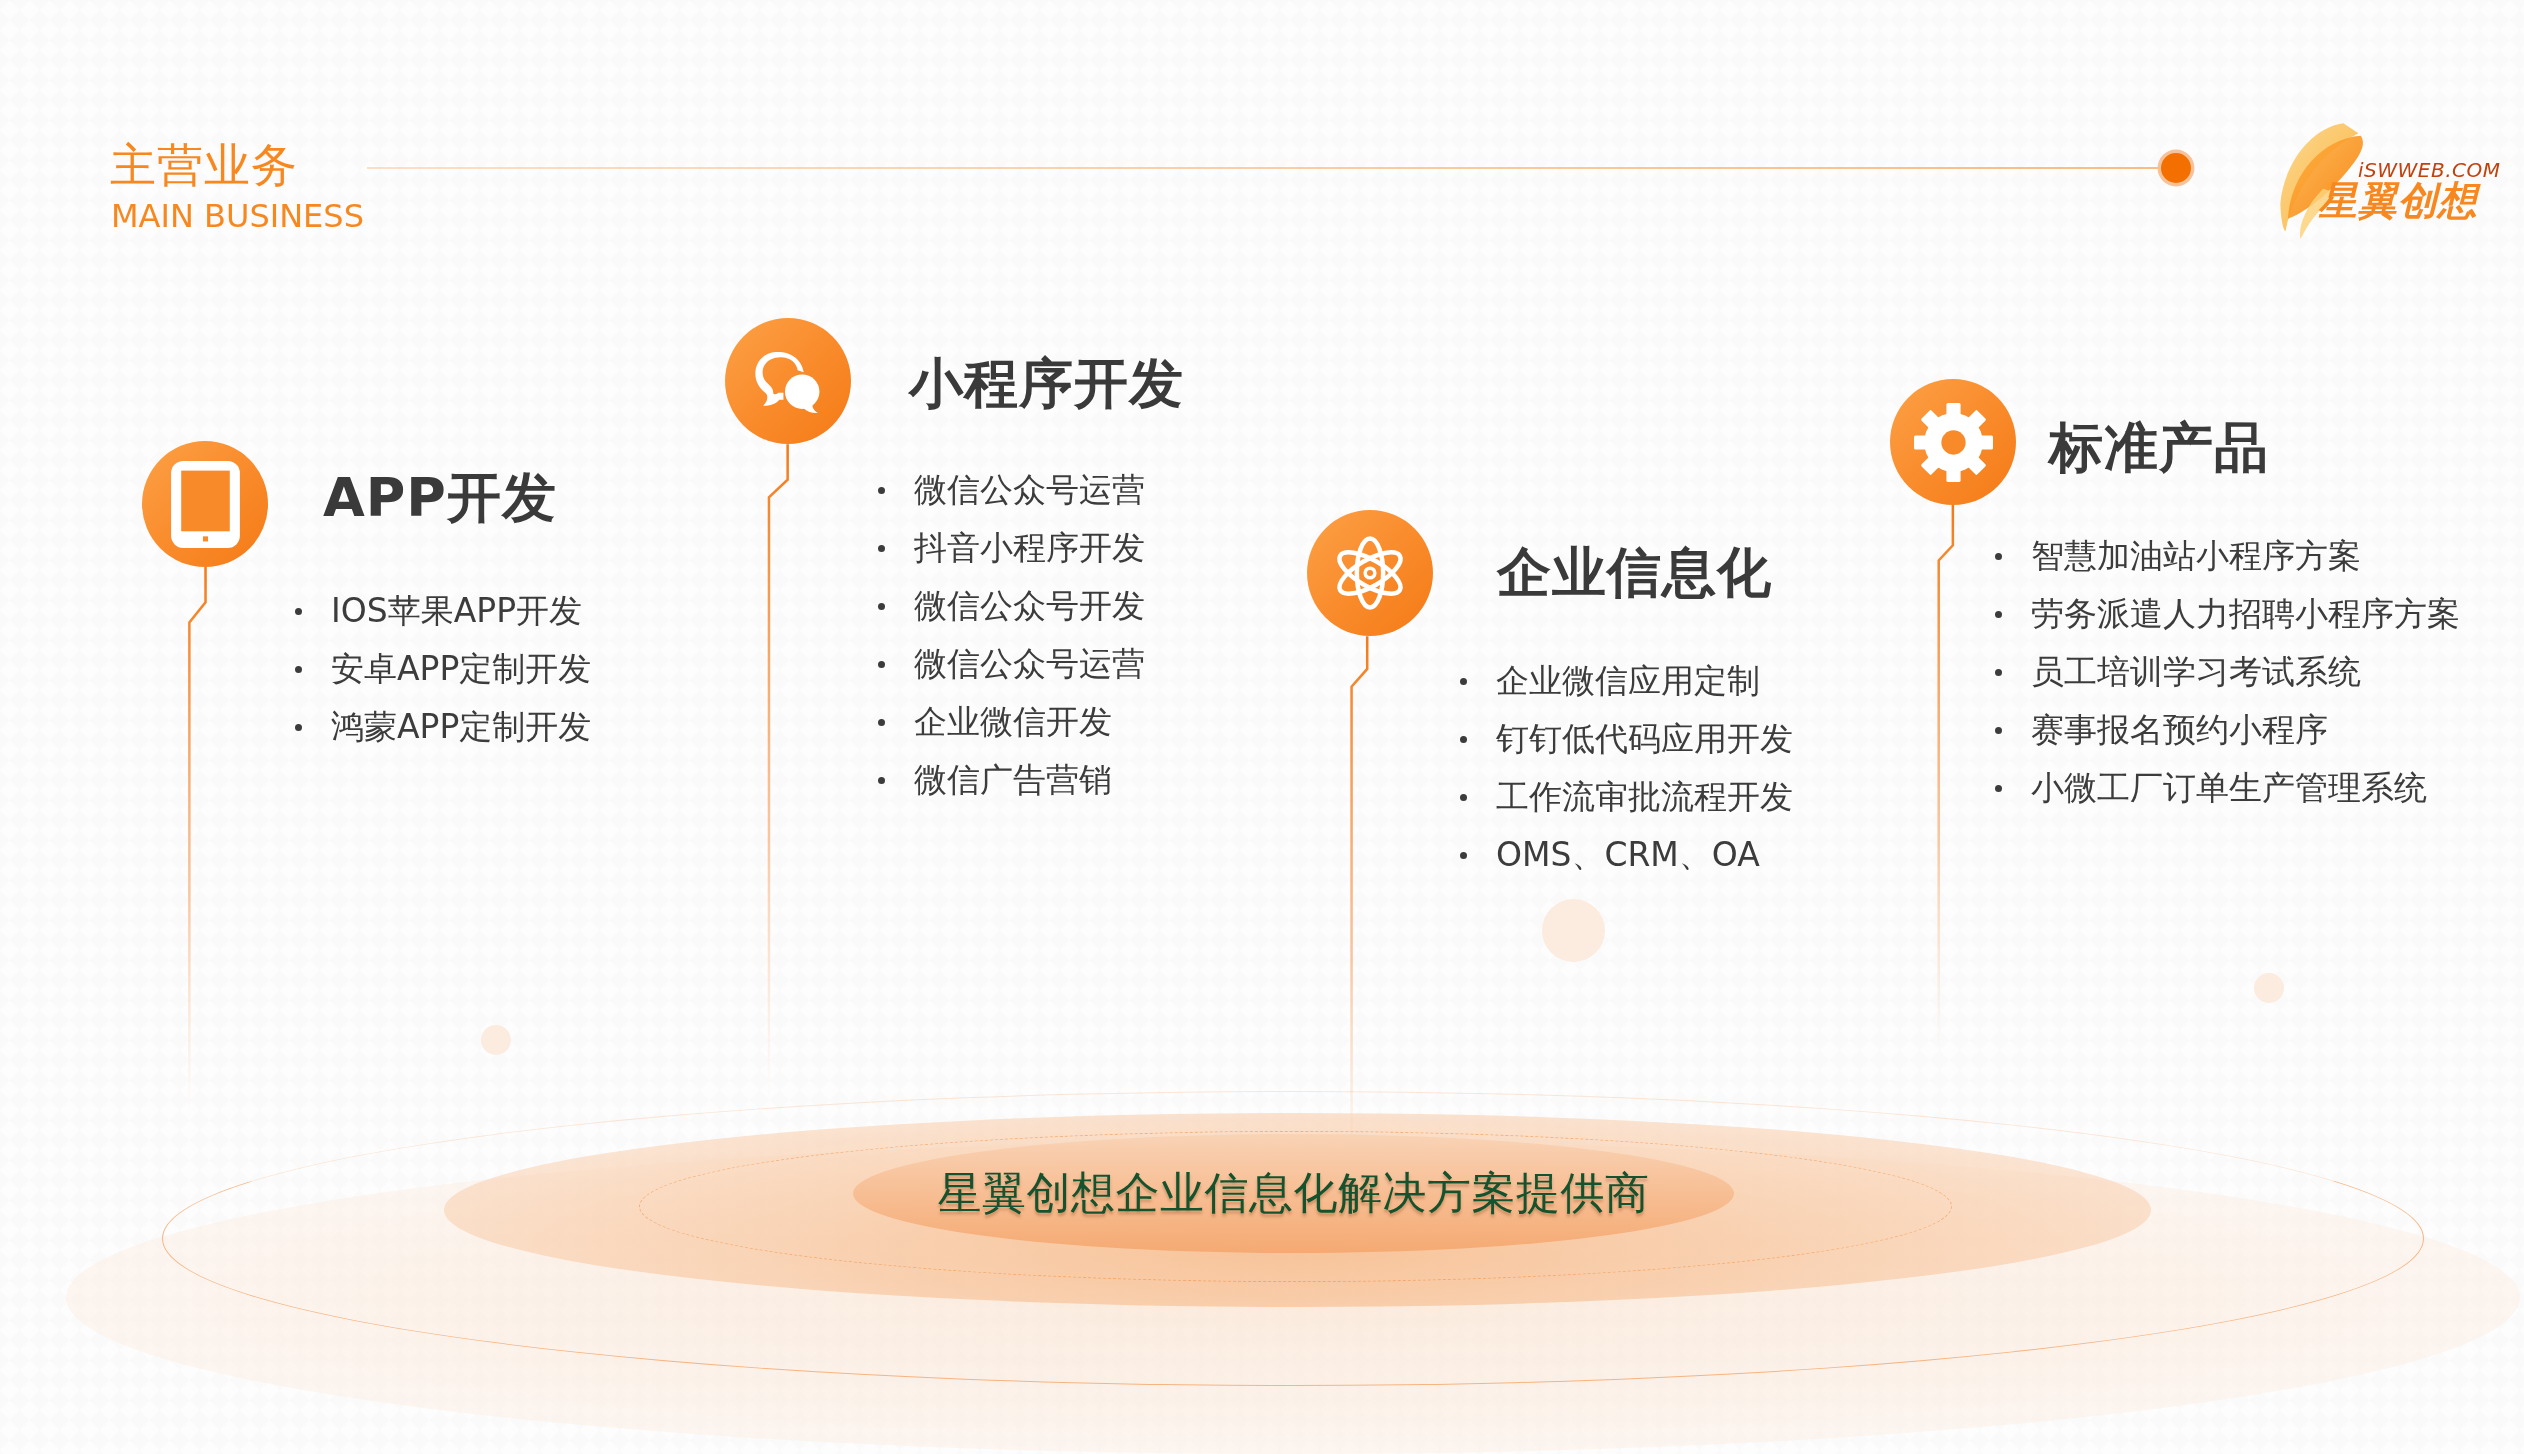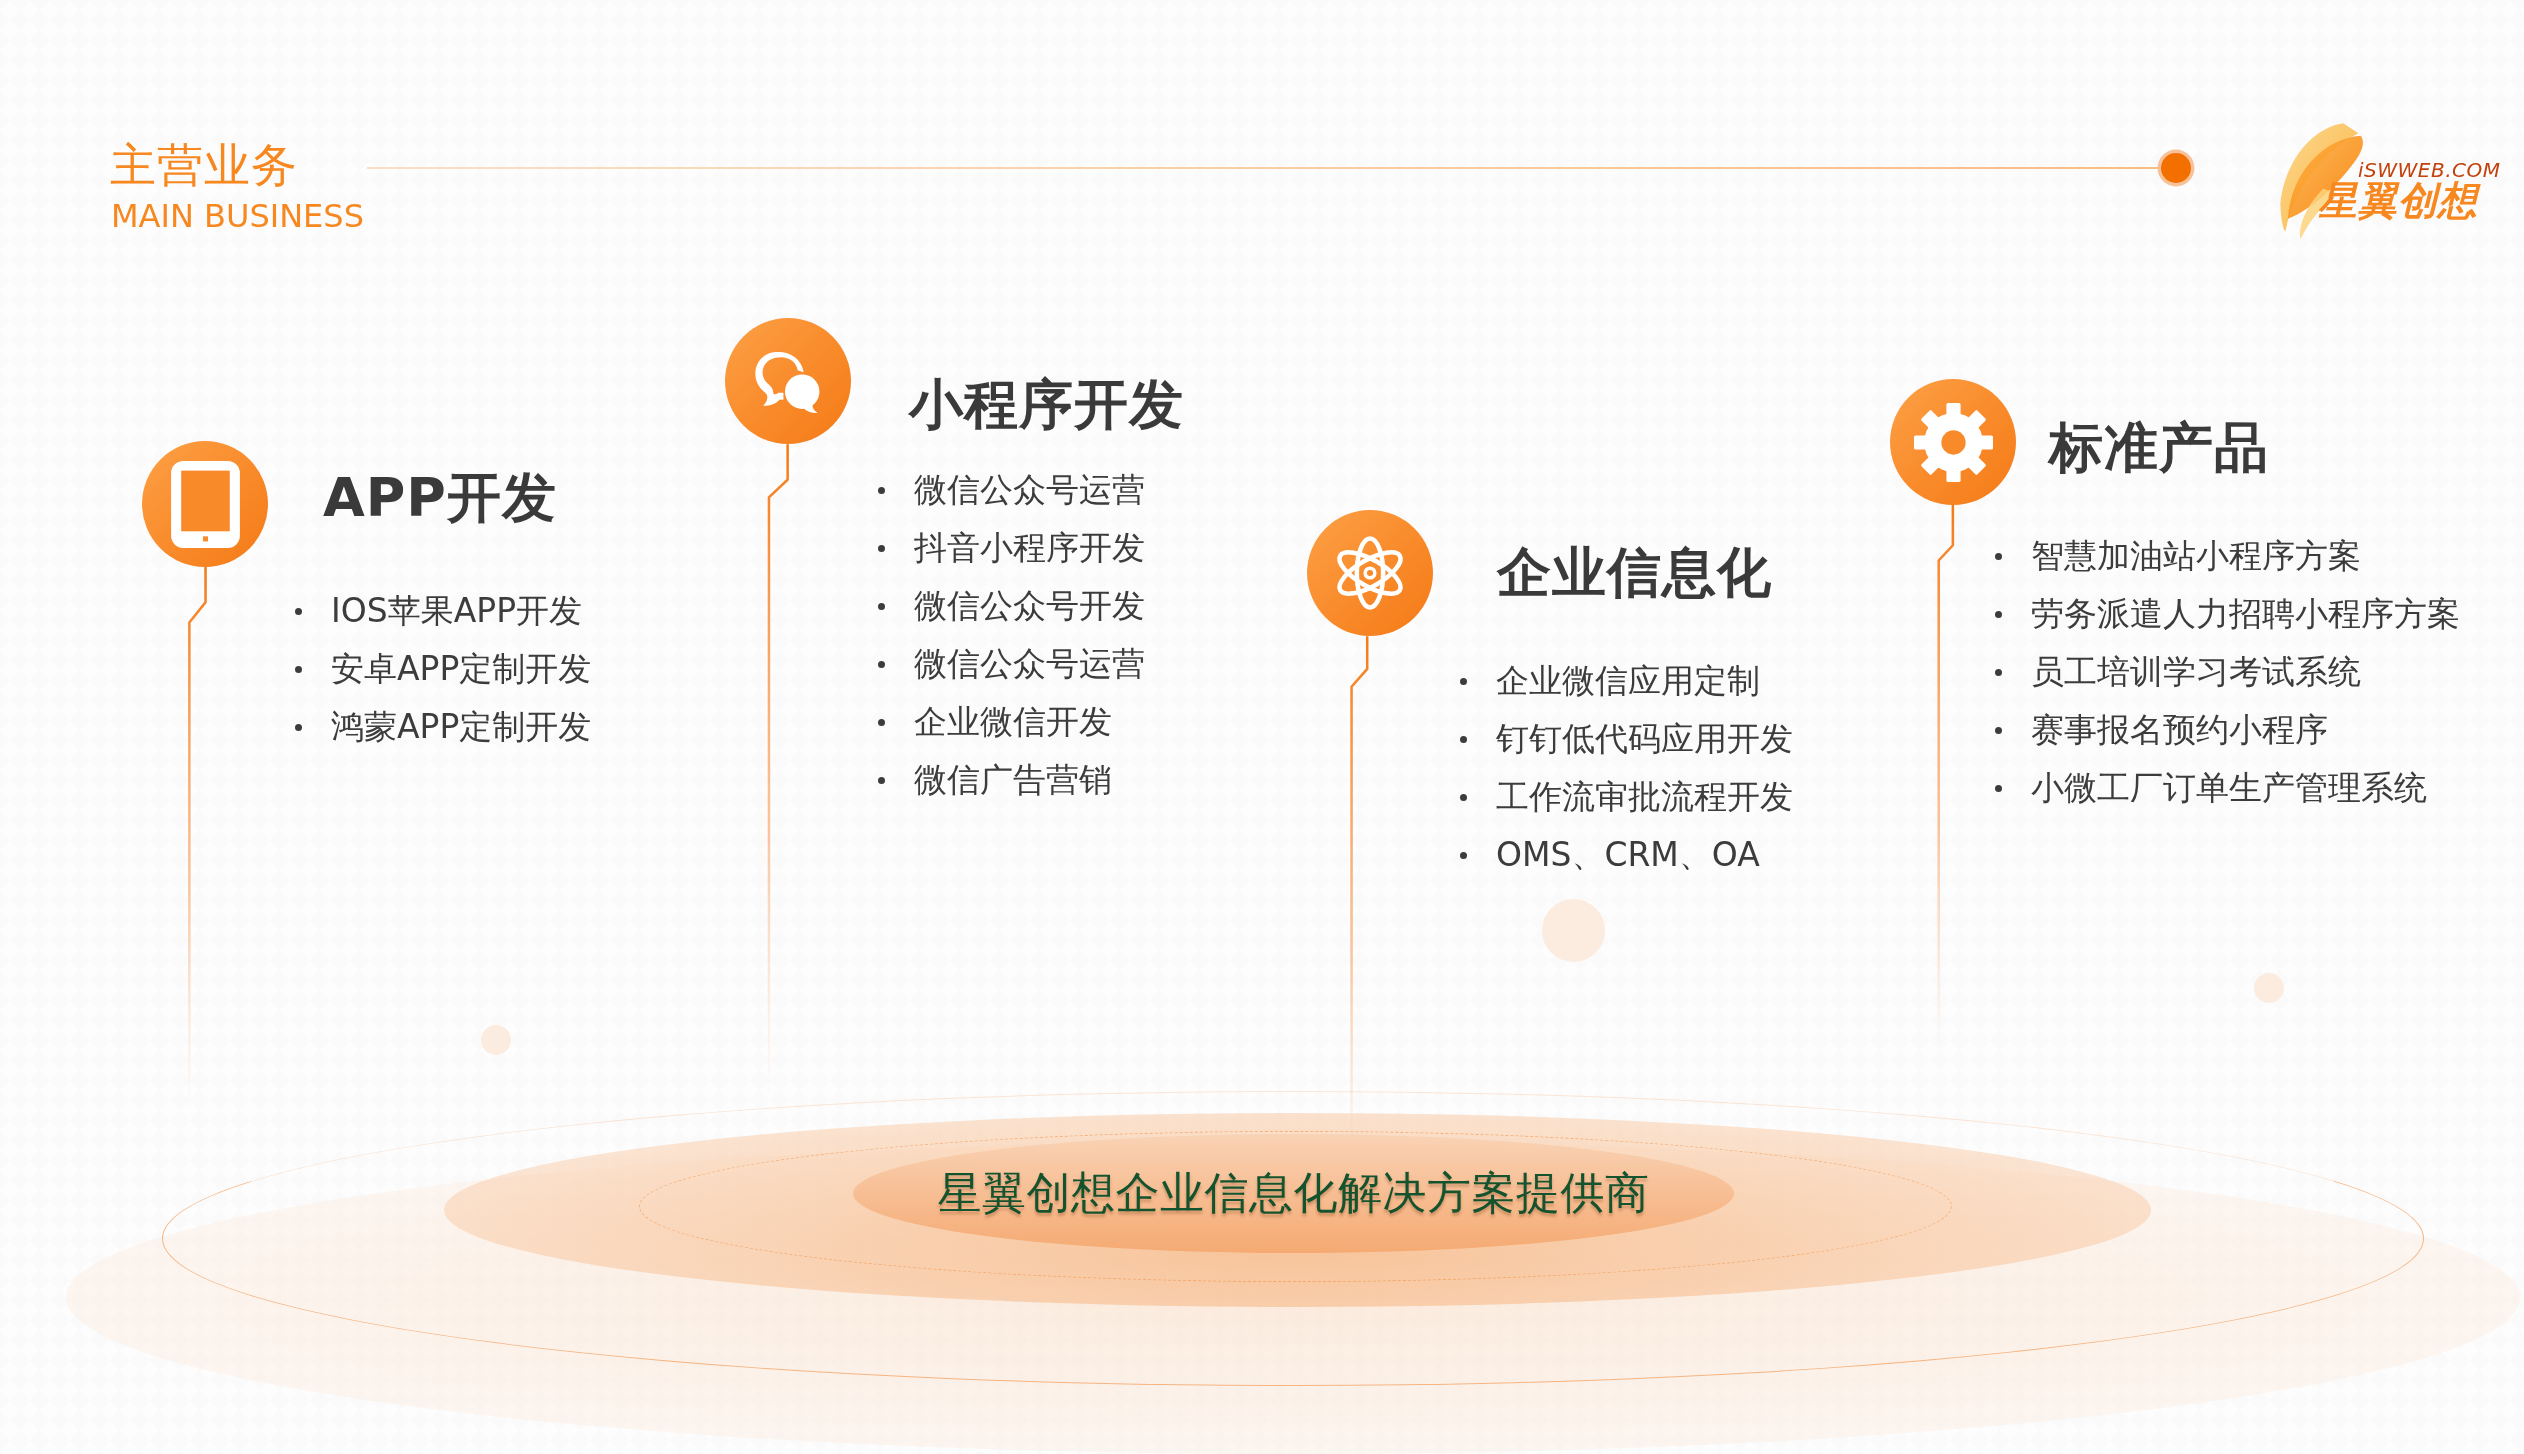--- a/index.html
+++ b/index.html
@@ -108,21 +108,21 @@
   <li>鸿蒙APP定制开发</li>
 </ul>
 
 <div class="abs icon-circle" style="left:725px;top:318px;">
   <svg width="71" height="71" viewBox="0 0 140 140">
     <path d="M100 52 C96 25 72 10 45 12 C18 14 2 35 5 60 C7 75 15 85 25 93 C30 97 30 108 20 118 C35 118 45 114 52 106 L60 106 L60 92 L50 92 C45 96 40 97 40 92 C40 85 36 80 30 75 C20 67 17 55 20 44 C25 28 40 22 55 22 C72 22 86 32 88 48 Z" fill="#fff"></path>
     <circle cx="97" cy="90" r="34" fill="#fff"></circle>
     <path d="M118 110 C115 120 120 128 128 132 C118 133 108 130 100 123 Z" fill="#fff"></path>
   </svg>
 </div>
-<div class="abs title" style="left:909px;top:348px;margin-top:21px;">小程序开发</div>
+<div class="abs title" style="left:909px;top:348px;">小程序开发</div>
 <ul class="abs list" style="left:876px;top:461px;">
   <li>微信公众号运营</li>
   <li>抖音小程序开发</li>
   <li>微信公众号开发</li>
   <li>微信公众号运营</li>
   <li>企业微信开发</li>
   <li>微信广告营销</li>
 </ul>
 
 <div class="abs icon-circle" style="left:1307px;top:510px;">

